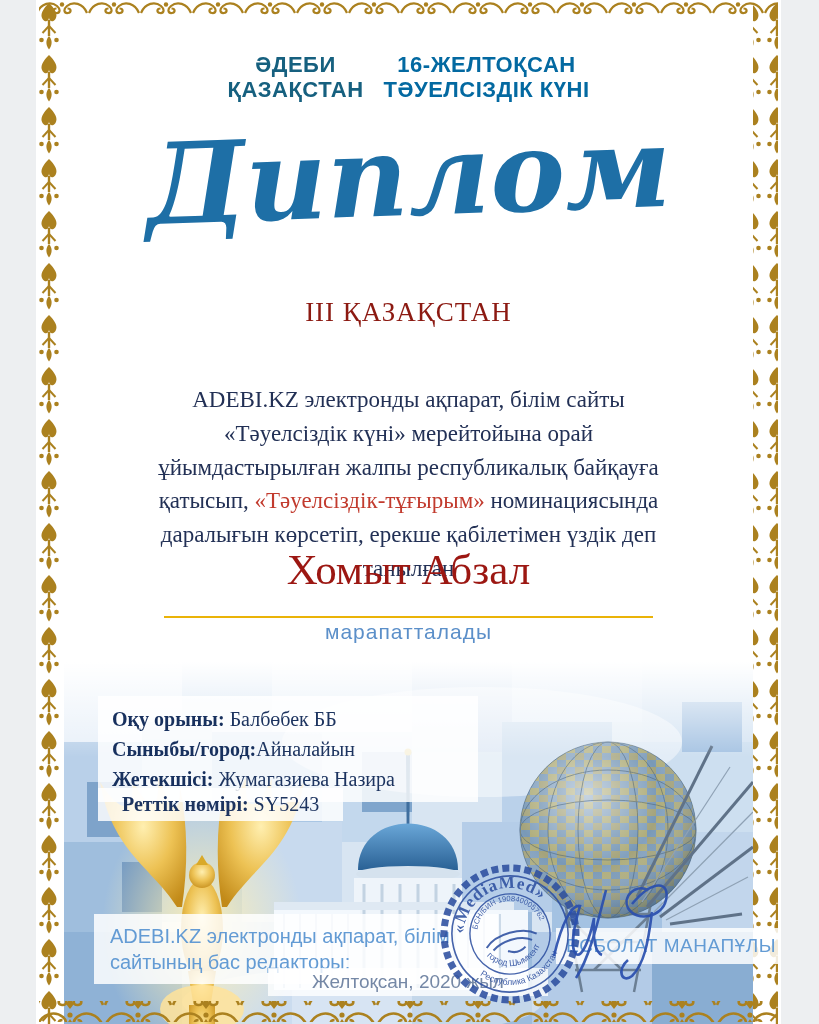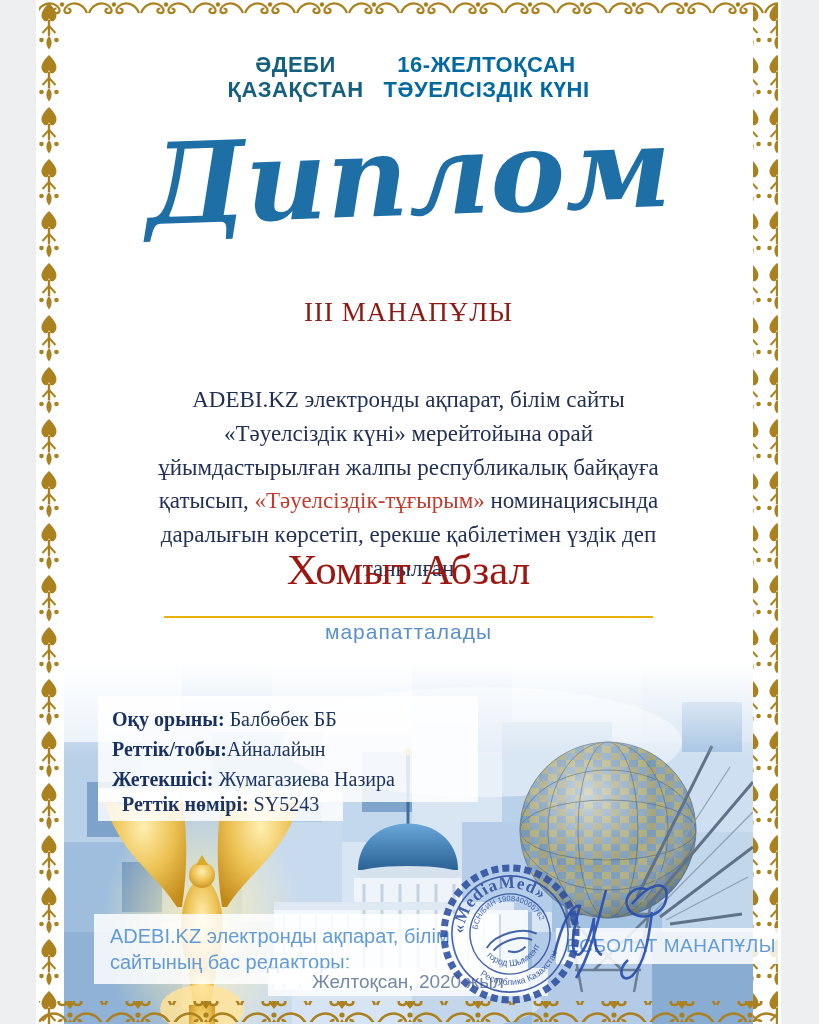--- a/index.html
+++ b/index.html
@@ -233,32 +233,32 @@
         <div>ӘДЕБИ</div>
         <div>ҚАЗАҚСТАН</div>
       </div>
       <div class="hcol gold">
         <div>16-ЖЕЛТОҚСАН</div>
         <div>ТӘУЕЛСІЗДІК КҮНІ</div>
       </div>
     </div>
 
     <div class="title">Диплом</div>
-    <div class="degree">III МАНАПҰЛЫ</div>
+    <div class="degree">III ҚАЗАҚСТАН</div>
 
     <p class="bodyText"><span>ADEBI.KZ электронды ақпарат, білім сайты «Тәуелсіздік күні» мерейтойына орай ұйымдастырылған жалпы республикалық байқауға қатысып, </span><span class="hl">«Тәуелсіздік-тұғырым»</span><span> номинациясында даралығын көрсетіп, ерекше қабілетімен үздік деп танылған</span></p>
 
     <div class="nameWrap">
       <div class="name">Хомыт Абзал</div>
     </div>
     <div class="award">марапатталады</div>
 
     <div class="box detailsBox">
       <div><b>Оқу орыны:</b><span> Балбөбек ББ</span></div>
-      <div><b>Реттік/тобы:</b><span>Айналайын</span></div>
+      <div><b>Сыныбы/город:</b><span>Айналайын</span></div>
       <div><b>Жетекшісі:</b><span> Жумагазиева Назира</span></div>
     </div>
 
     <div class="box numberBox">
       <b>Реттік нөмірі:</b><span> SY5243</span>
     </div>
 
     <div class="box editorBox">
       <div>ADEBI.KZ электронды ақпарат, білім</div>
       <div>сайтының бас редакторы:</div>

